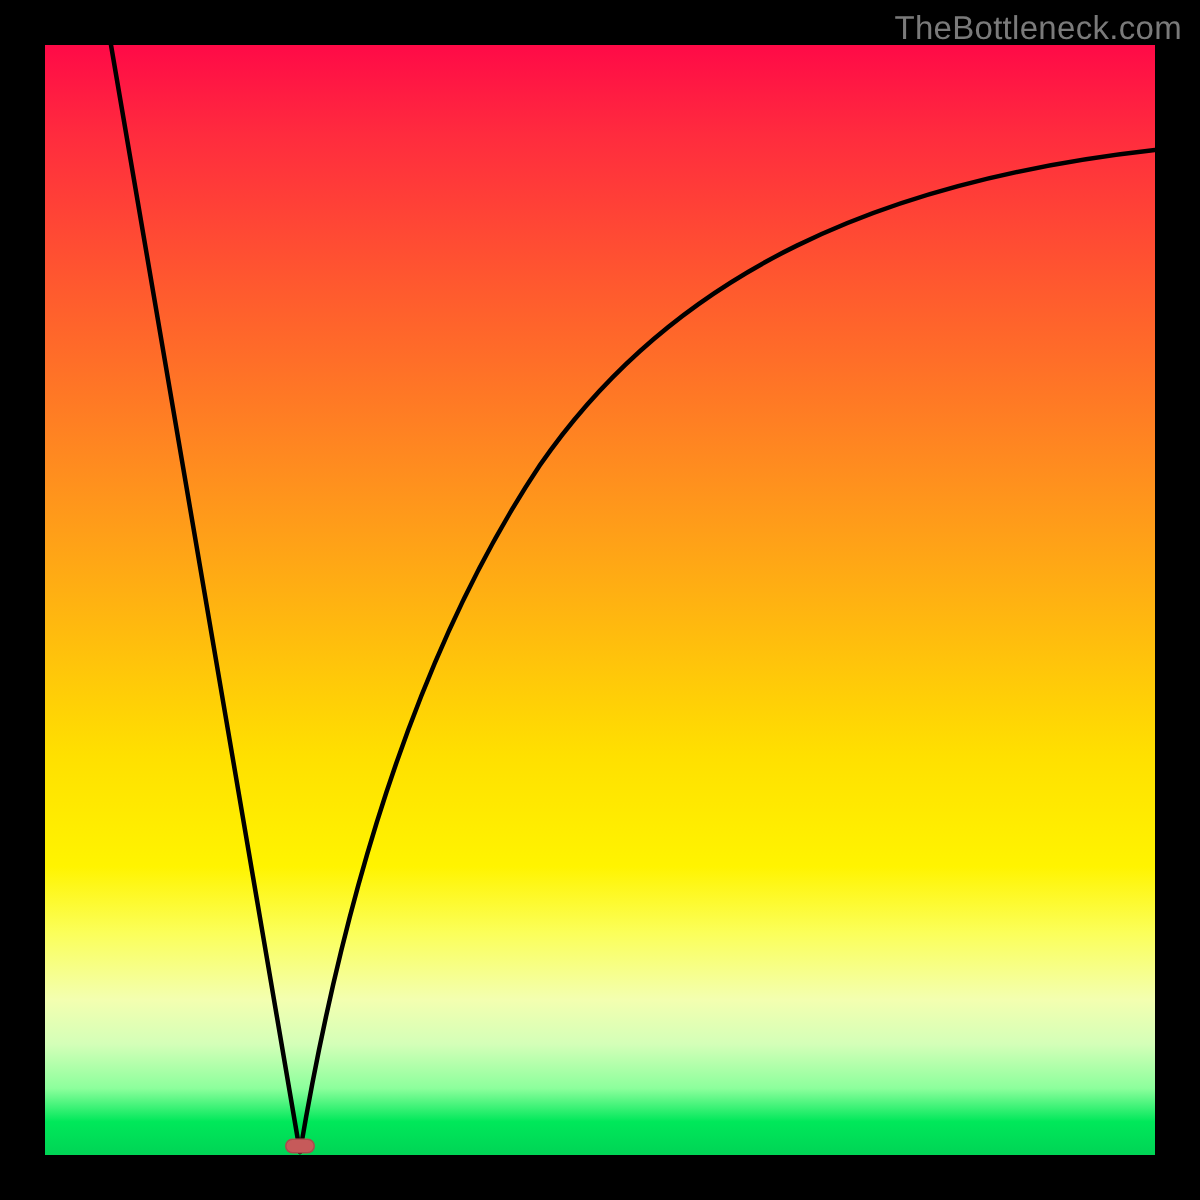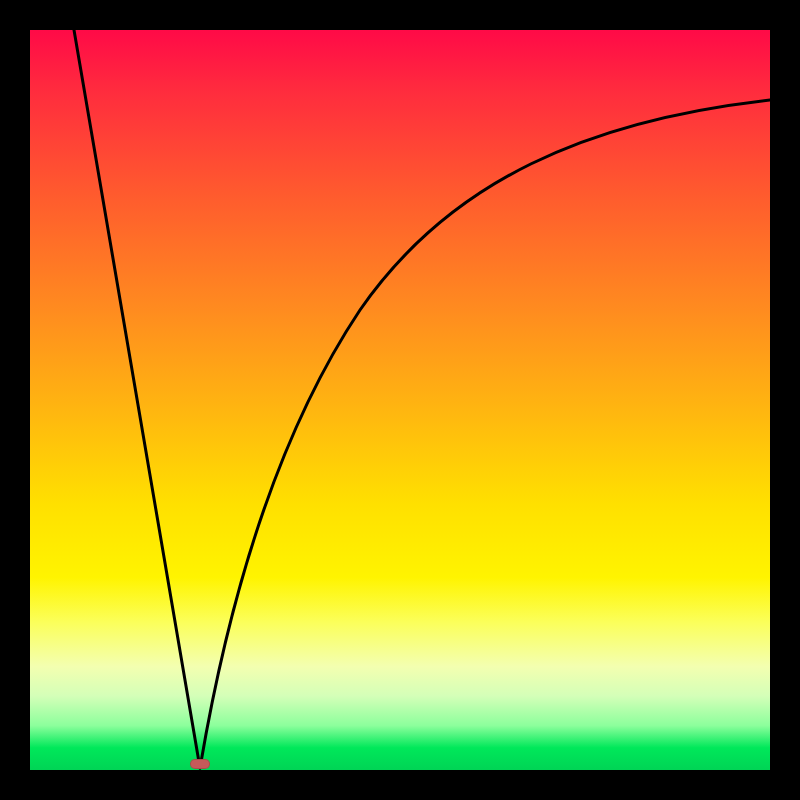--- a/index.html
+++ b/index.html
@@ -64,20 +64,21 @@
     height: 10px;
     border-radius: 5px;
     background: #c65a5a; 
     box-shadow: 0 0 0 1px rgba(0,0,0,0.15) inset;
   }
 </style>
 </head>
 <body>
 
 <div class="frame">
+  <div class="watermark">TheBottleneck.com</div>
 
   <div class="plot">
     <svg class="curve" viewBox="0 0 740 740" preserveAspectRatio="none">
 
       <path d="M 44 0 L 170 738" fill="none" stroke="#000" stroke-width="3" stroke-linecap="round"></path>
 
       <path d="M 170 738
                C 200 560, 250 400, 330 280
                C 420 150, 560 90, 740 70" fill="none" stroke="#000" stroke-width="3" stroke-linecap="round"></path>
     </svg>

